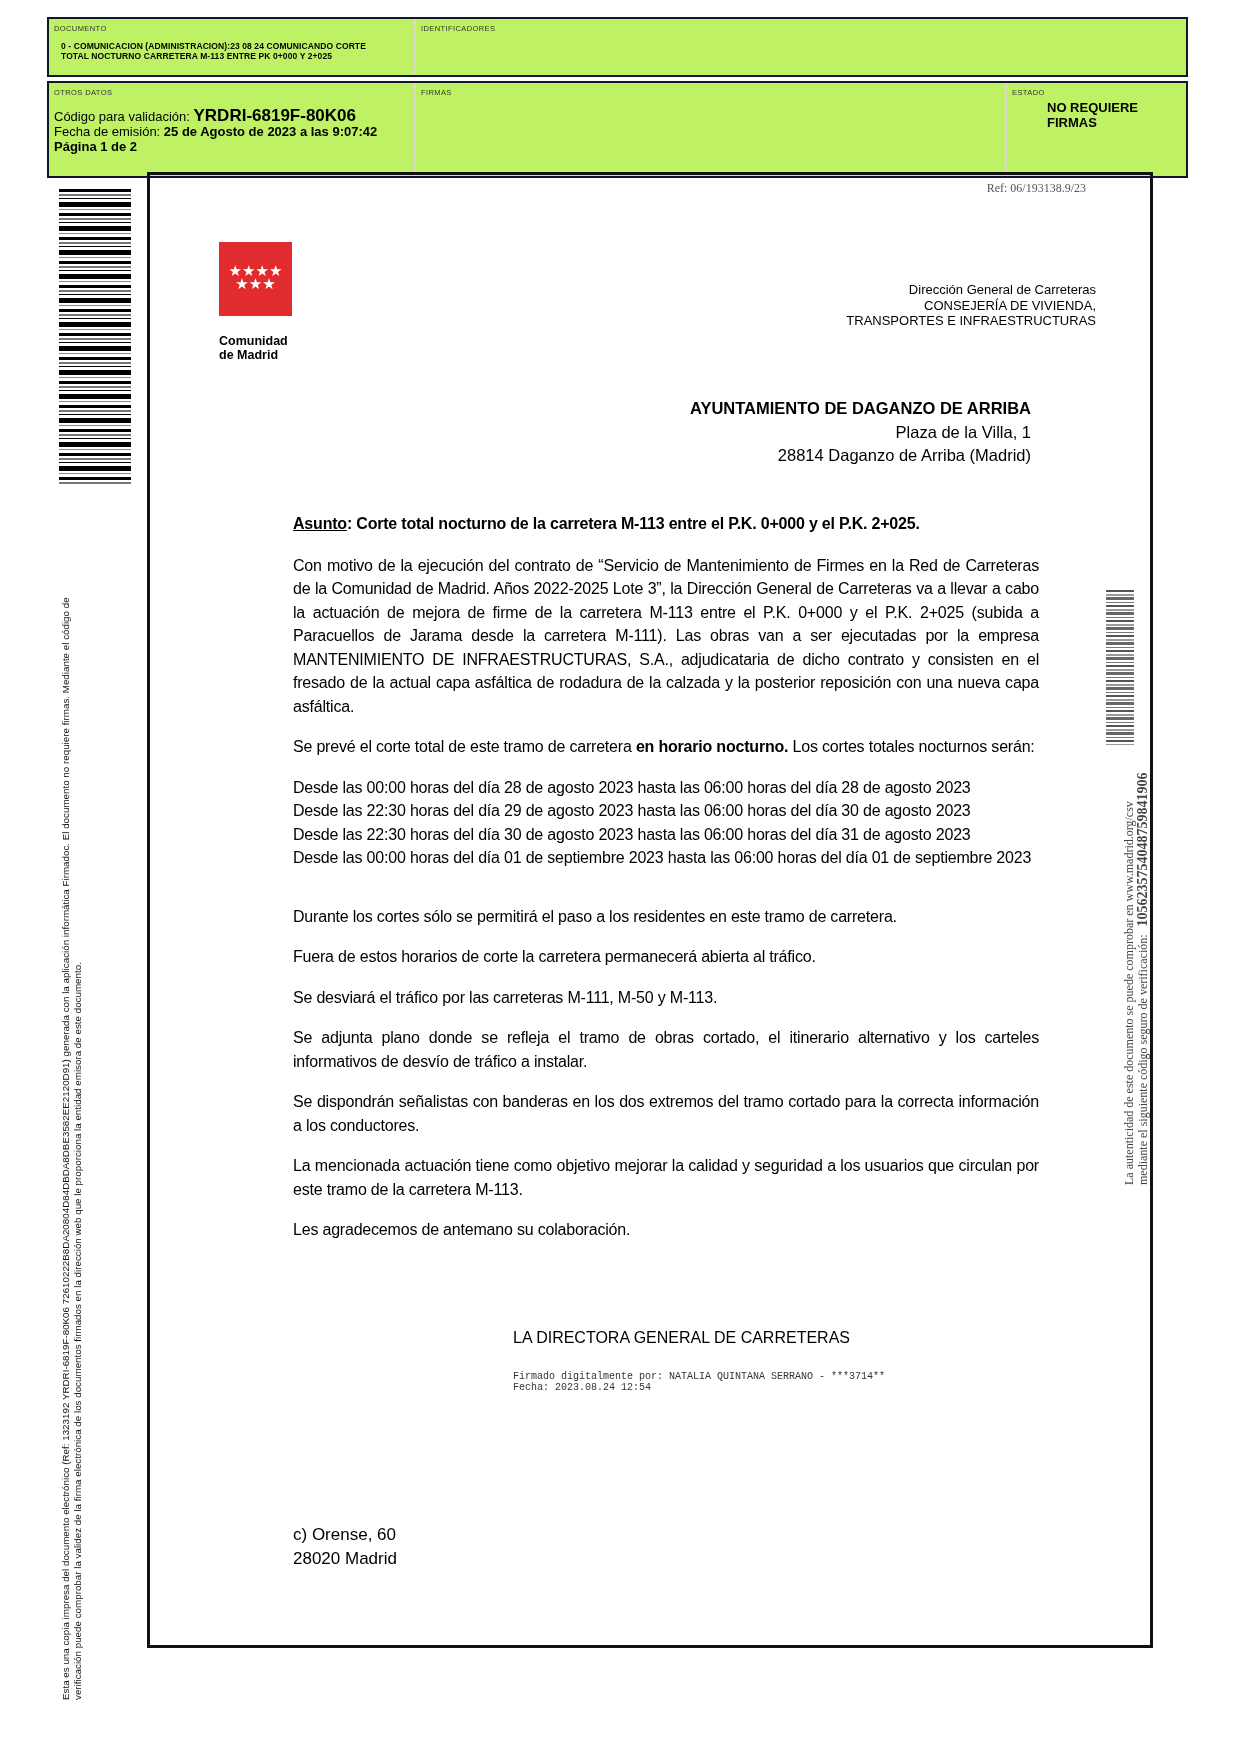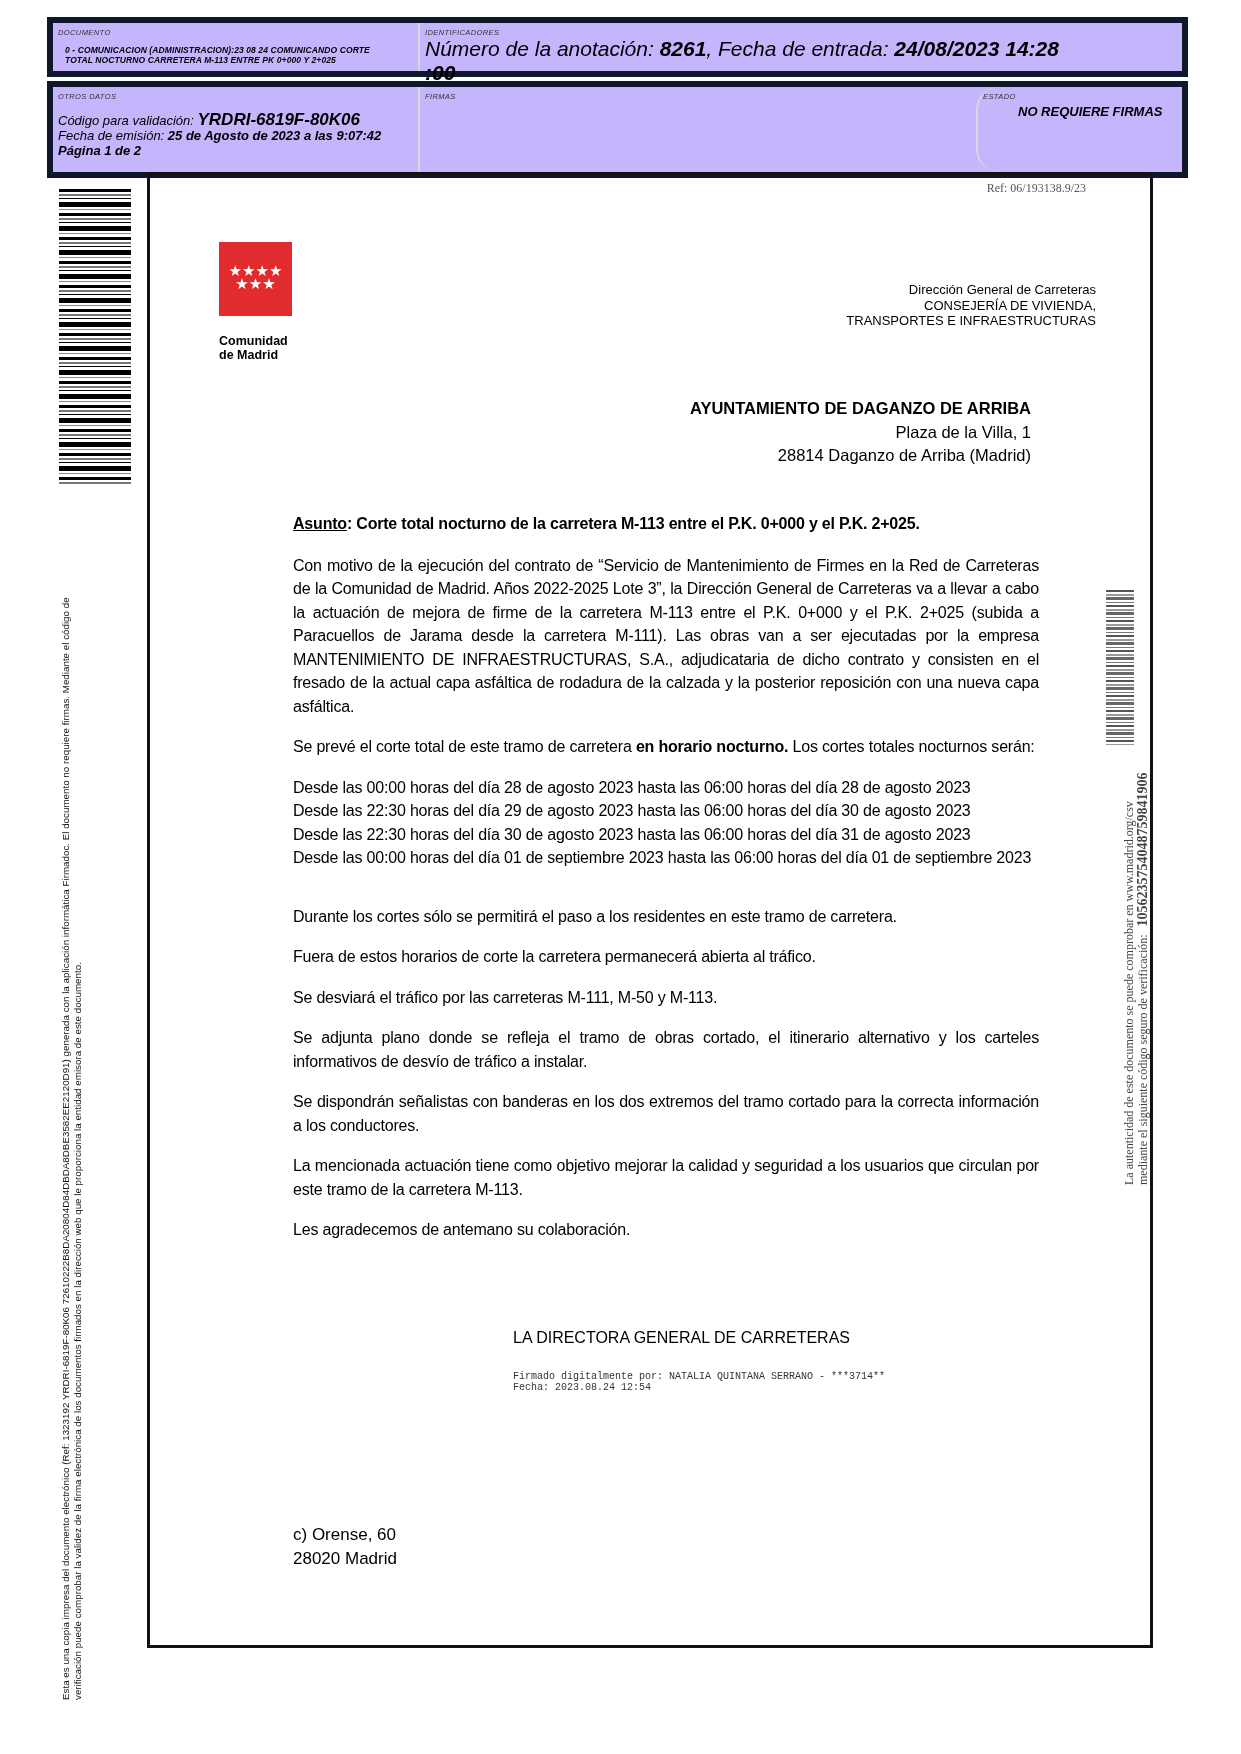--- a/index.html
+++ b/index.html
@@ -1,19 +1,19 @@
 <!DOCTYPE html>
 <html><head>
 <meta charset="utf-8">
 <style>
   html, body { margin: 0; padding: 0; background: #ffffff; }
   body { width: 1241px; height: 1754px; position: relative; overflow: hidden; font-family: "Liberation Sans", sans-serif; color: #000; }
 
   
-  .hdr { position: absolute; border: 6px solid #0f172a; box-sizing: border-box; background: #c4b5fd; font-style: italic; }
+  .hdr { position: absolute; border: 2px solid #0f172a; box-sizing: border-box; background: #bef264; }
   .hdr-row1 { left: 47px; top: 17px; width: 1141px; height: 60px; }
   .hdr-row2 { left: 47px; top: 81px; width: 1141px; height: 97px; }
   .cell { position: absolute; top: 0; bottom: 0; box-sizing: border-box; }
   .cell.divl { border-left: 2px solid #d8d8d8; }
   .cap { font-size: 7.5px; letter-spacing: 0.4px; color: #333; position: absolute; left: 5px; top: 5px; }
   .doc-text { position: absolute; left: 12px; top: 22px; font-size: 8.5px; font-weight: bold; line-height: 10px; letter-spacing: 0.1px; }
   .ident-text { position: absolute; left: 5px; top: 14px; font-size: 21px; line-height: 24px; }
   .ident-text b { font-weight: bold; }
   .otros { position: absolute; left: 5px; top: 25px; font-size: 13px; line-height: 15px; }
   .otros .code { font-size: 17px; font-weight: bold; }
@@ -60,40 +60,36 @@
 <div class="hdr hdr-row1">
   <div class="cell" style="left:0;width:365px;">
     <span class="cap">DOCUMENTO</span>
     <div class="doc-text">
       <div>0 - COMUNICACION (ADMINISTRACION):23 08 24 COMUNICANDO CORTE</div>
       <div>TOTAL NOCTURNO CARRETERA M-113 ENTRE PK 0+000 Y 2+025</div>
     </div>
   </div>
   <div class="cell divl" style="left:365px;right:0;">
     <span class="cap">IDENTIFICADORES</span>
-    <div class="ident-text">
-      <span>Número de la anotación: </span><b>8261</b><span>, Fecha de entrada: </span><b>24/08/2023 14:28</b><br>
-      <b>:00</b>
-    </div>
   </div>
 </div>
 
 <div class="hdr hdr-row2">
   <div class="cell" style="left:0;width:398px;">
     <span class="cap">OTROS DATOS</span>
     <div class="otros">
       <div><span>Código para validación: </span><span class="code">YRDRI-6819F-80K06</span></div>
       <div><span>Fecha de emisión: </span><b>25 de Agosto de 2023 a las 9:07:42</b></div>
       <div><b>Página 1 de 2</b></div>
     </div>
   </div>
   <div class="cell divl" style="left:365px;width:454px;">
     <span class="cap">FIRMAS</span>
   </div>
-  <div class="cell divl" style="left:923px;right:0;border-radius:23px;">
+  <div class="cell divl" style="left:956px;right:0;">
     <span class="cap">ESTADO</span>
     <div class="estado-val" style="top:17px;">NO REQUIERE FIRMAS</div>
   </div>
 </div>
 
 <div class="barcode-left"></div>
 <div class="vert-left">
   <div>Esta es una copia impresa del documento electrónico (Ref: 1323192 YRDRI-6819F-80K06 72610222B8DA20804D84DBDA8DBE3582EE2120D91) generada con la aplicación informática Firmadoc. El documento no requiere firmas. Mediante el código de</div>
   <div>verificación puede comprobar la validez de la firma electrónica de los documentos firmados en la dirección web que le proporciona la entidad emisora de este documento.</div>
 </div>

